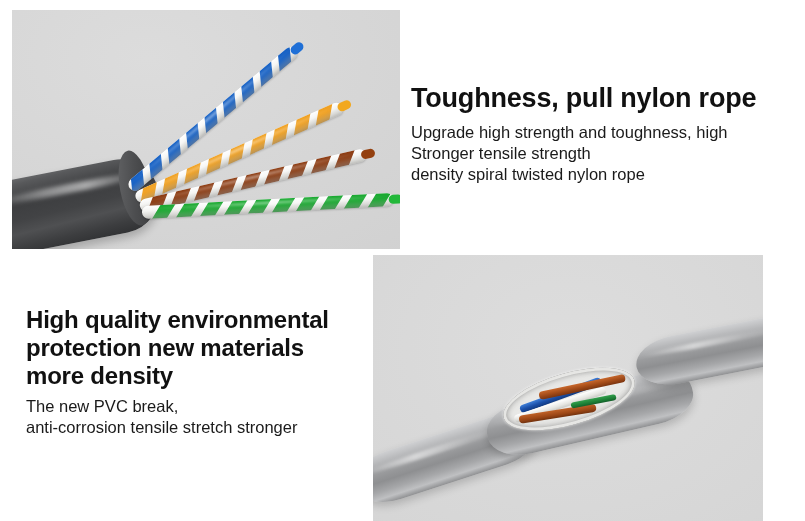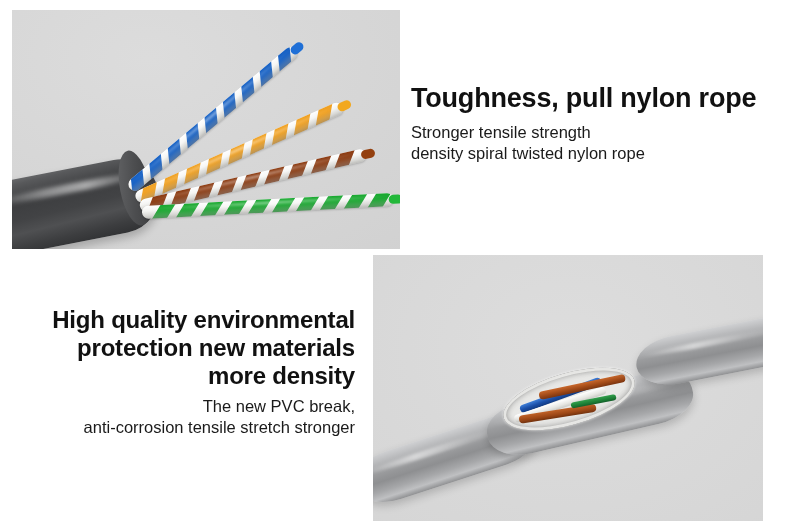--- a/index.html
+++ b/index.html
@@ -210,21 +210,21 @@
     color: #111111;
     margin: 0 0 8px 0;
   }
   #text-toughness .body {
     font-size: 16.5px;
     line-height: 21px;
     color: #1a1a1a;
     margin: 0;
   }
 
-  #text-materials { left: 14px; top: 306px; width: 341px; text-align: right; }
+  #text-materials { left: 26px; top: 306px; width: 341px; }
   #text-materials .headline {
     font-size: 24px;
     font-weight: bold;
     line-height: 28px;
     letter-spacing: -0.2px;
     color: #111111;
     margin: 0 0 6px 0;
   }
   #text-materials .body {
     font-size: 16.5px;
@@ -323,20 +323,21 @@
     <div class="inner-wire" style="left:40px; top:14px; width:88px; background:linear-gradient(180deg,#c9682c,#a14a18 55%,#7b3510); transform:rotate(4deg);"></div>
     <div class="inner-wire" style="left:14px; top:33px; width:78px; background:linear-gradient(180deg,#c06228,#9c4716 60%,#75330e); transform:rotate(7deg);"></div>
     <div class="inner-wire" style="left:68px; top:32px; width:46px; height:6px; background:linear-gradient(180deg,#33a04d,#1d7f36 60%,#14602a); transform:rotate(5deg);"></div>
     <div class="sheath-edge"></div>
   </div>
 </div>
 
 <div class="text-block" id="text-toughness">
   <h2 class="headline">Toughness, pull nylon rope</h2>
   <p class="body">
+    <span class="line">Upgrade high strength and toughness, high</span>
     <span class="line">Stronger tensile strength</span>
     <span class="line">density spiral twisted nylon rope</span>
   </p>
 </div>
 
 <div class="text-block" id="text-materials">
   <h2 class="headline">
     <span class="line">High quality environmental</span>
     <span class="line">protection new materials</span>
     <span class="line">more density</span>

